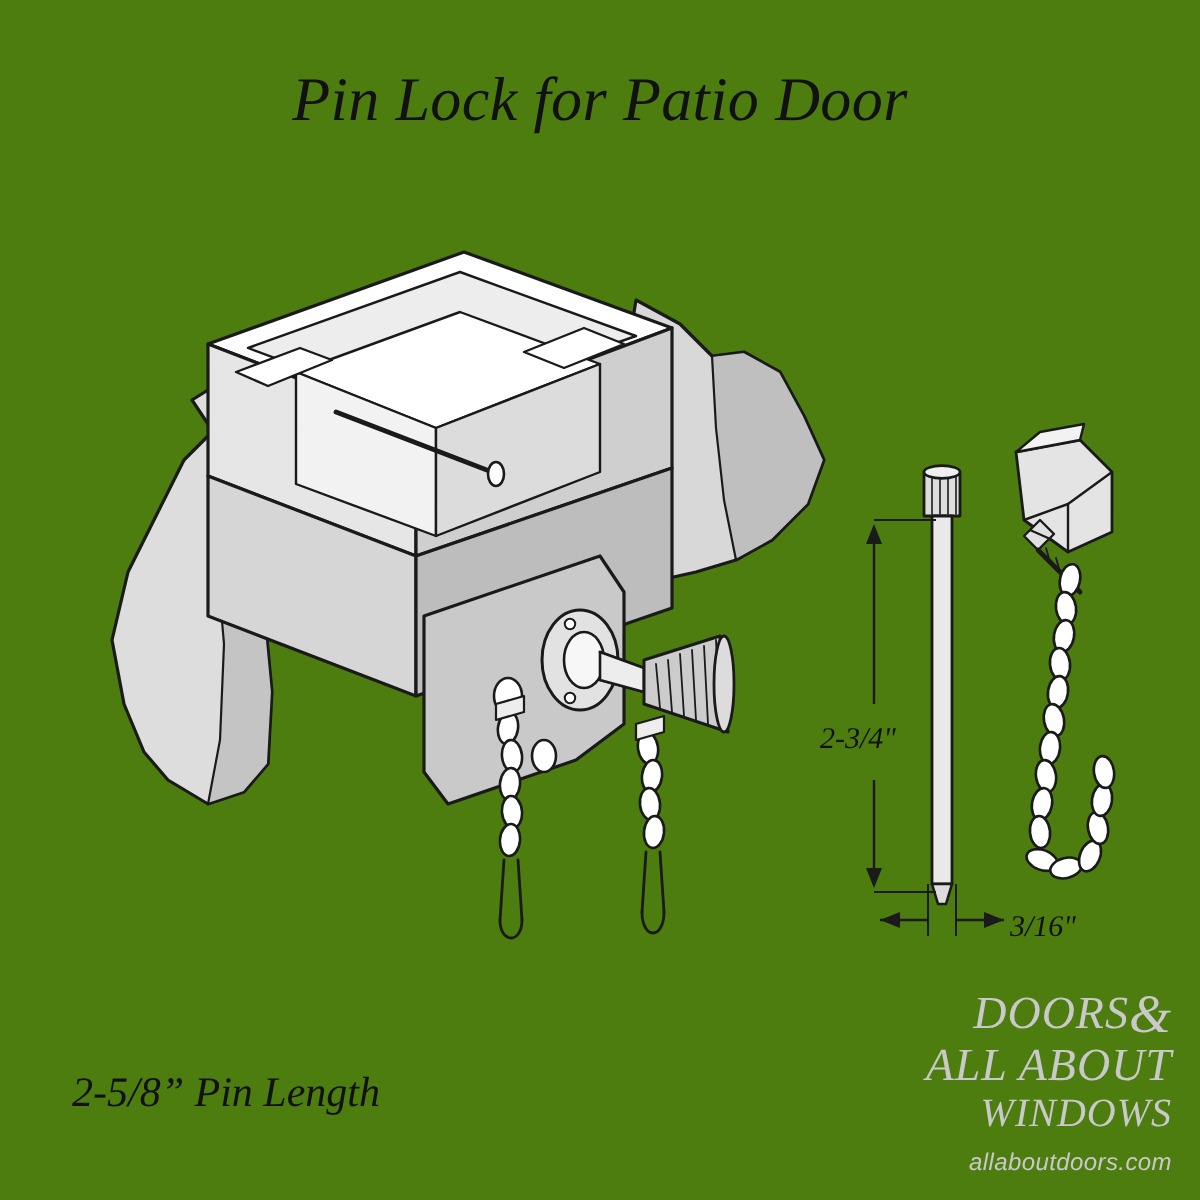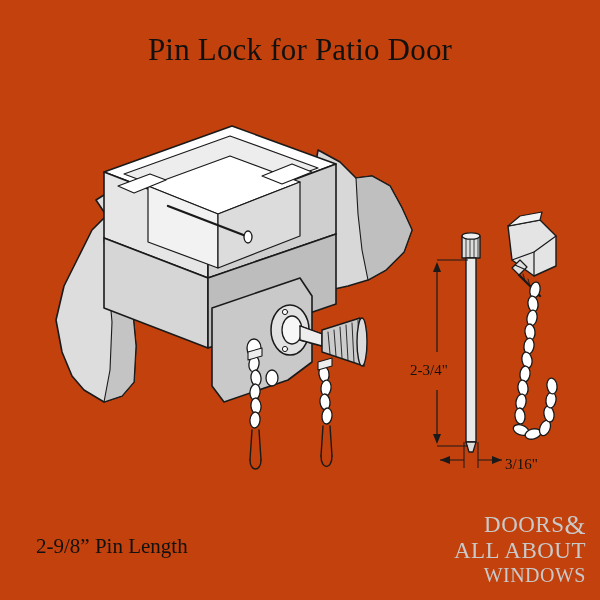--- a/index.html
+++ b/index.html
@@ -12,21 +12,22 @@
     height: 600px;
     font-family: "Liberation Serif", serif;
     color: #1a1a1a;
     position: relative;
     overflow: hidden;
   }
   #page {
     position: relative;
     width: 600px;
     height: 600px;
-    background: #c2410c;
+    background: #4d7c0f;
+    font-style: italic;
   }
   .title {
     position: absolute;
     top: 32px;
     left: 0;
     width: 600px;
     text-align: center;
     font-size: 31px;
     font-family: "Liberation Serif", serif;
     color: #111111;
@@ -241,23 +242,24 @@
         <path d="M440,370 L464,370 M478,370 L502,370"></path>
         <path d="M450,366 L440,370 L450,374 Z" fill="#1a1a1a" stroke="none"></path>
         <path d="M492,366 L502,370 L492,374 Z" fill="#1a1a1a" stroke="none"></path>
       </g>
     </svg>
   </div>
 
   <div class="dim-vertical-label">2-3/4"</div>
   <div class="dim-horizontal-label">3/16"</div>
 
-  <div class="pin-length-label">2-9/8” Pin Length</div>
+  <div class="pin-length-label">2-5/8” Pin Length</div>
 
   <div class="watermark">
     <div class="wm-line l2">
       <span>DOORS</span><span class="amp">&amp;</span>
     </div>
     <div class="wm-line l1">ALL ABOUT</div>
     <div class="wm-line l3">WINDOWS</div>
+    <div class="wm-url">allaboutdoors.com</div>
   </div>
 
 </div>
 
 </body></html>

